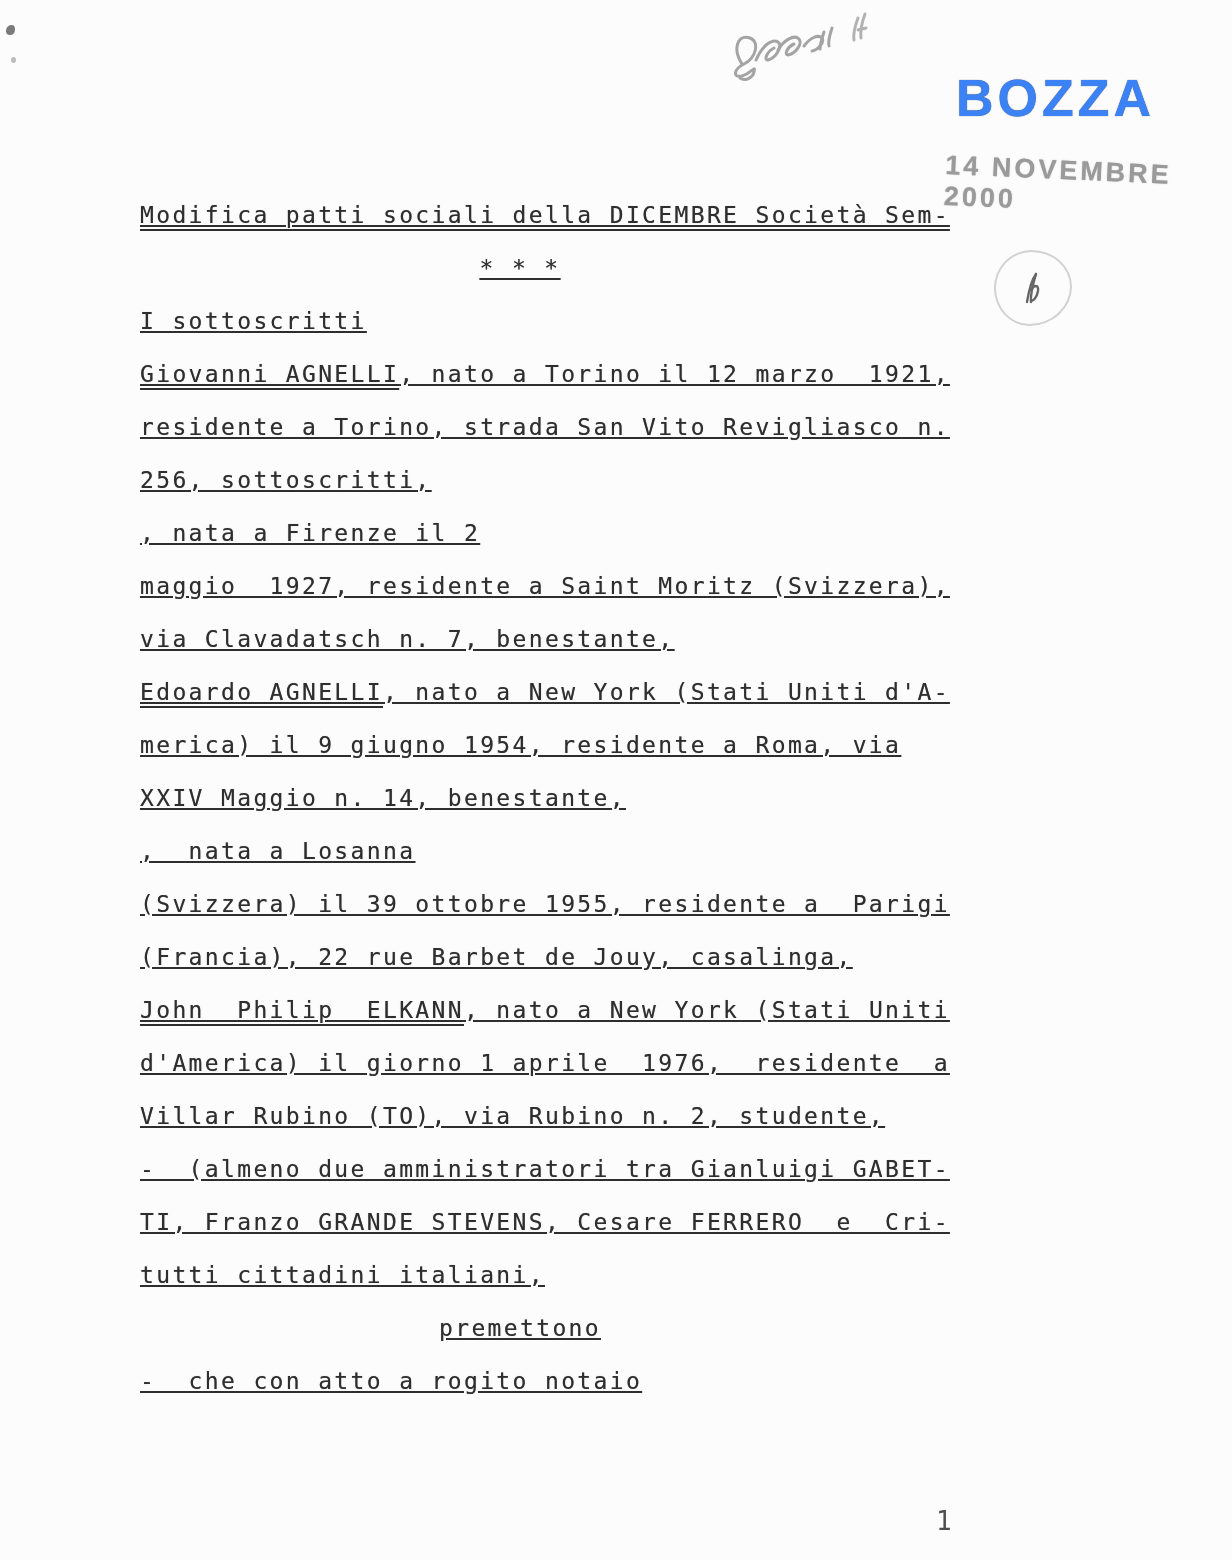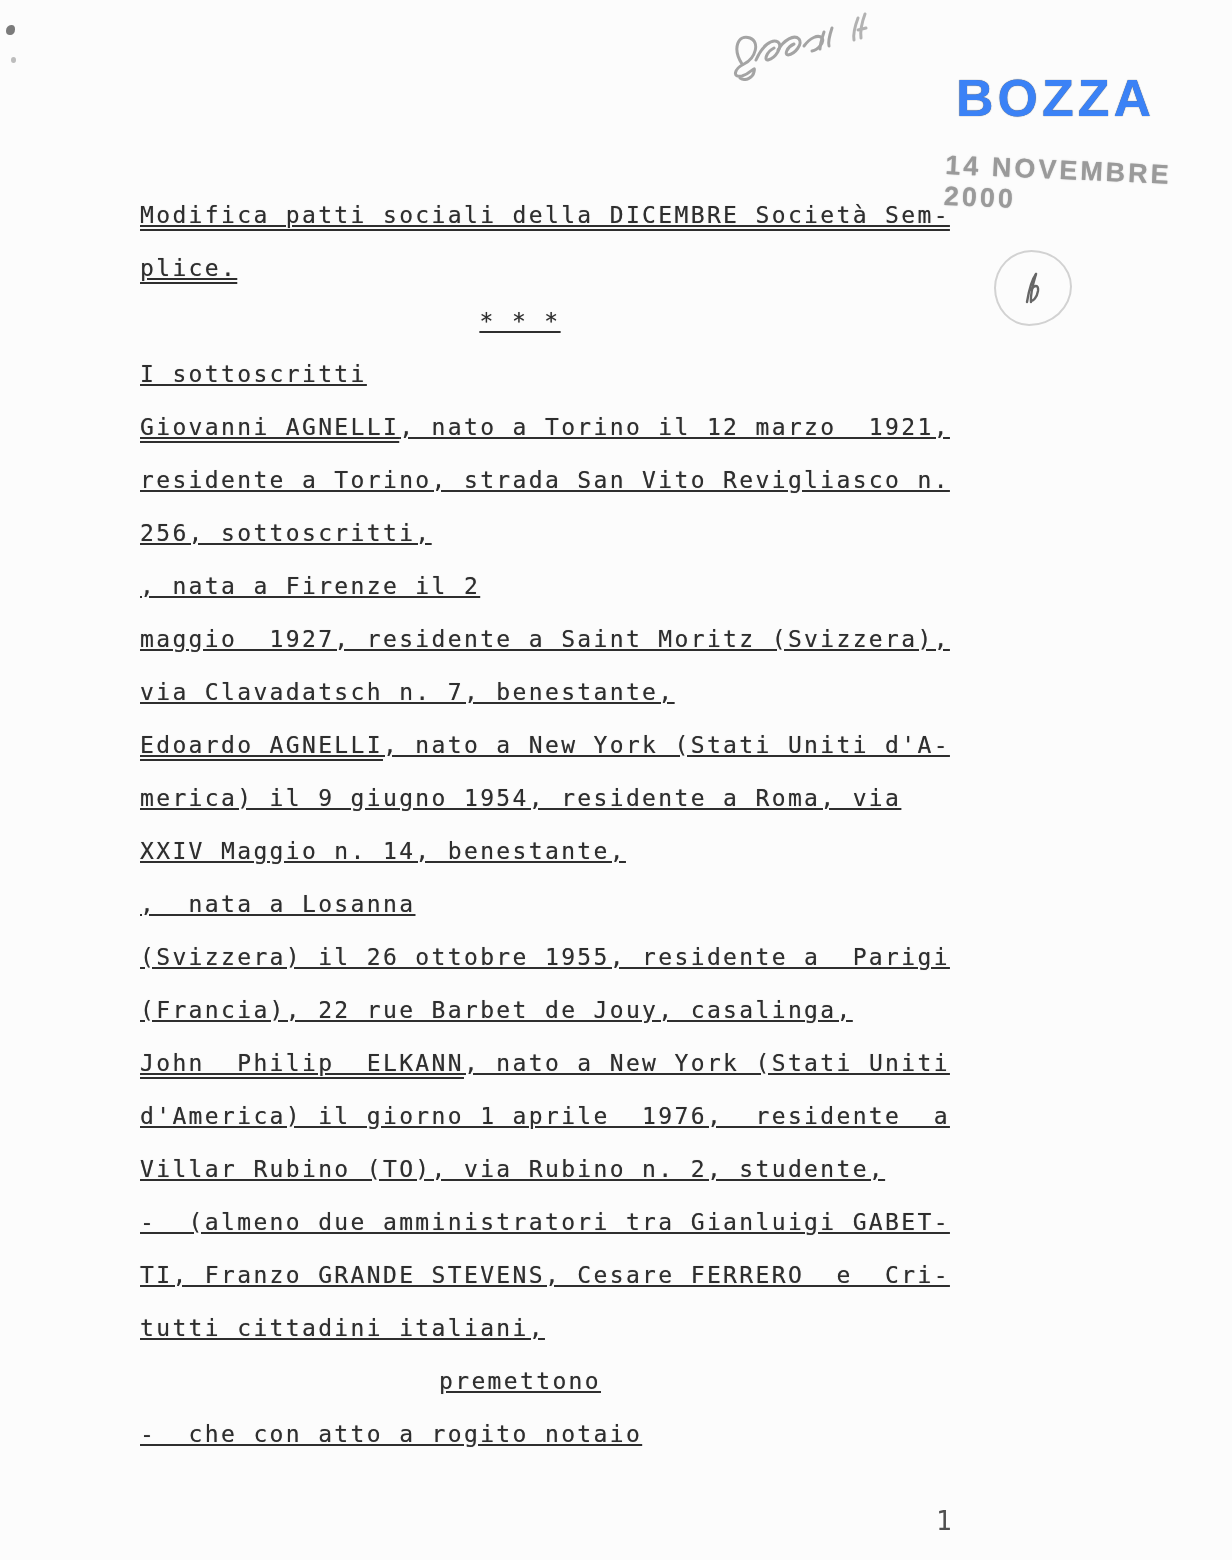--- a/index.html
+++ b/index.html
@@ -125,34 +125,33 @@
       <g fill="none" stroke="#4d4d4d" stroke-width="2.4" stroke-linecap="round" stroke-linejoin="round" opacity="0.85">
         <path d="M9,36 C11,24 15,12 18,8"></path>
         <path d="M18,8 C15,18 12,28 13,36"></path>
         <path d="M13,24 C16,19 21,18 20,25 C19,31 15,36 13,34"></path>
       </g>
     </svg>
   </div>
 
   <div class="doc-lines">
       <div class="doc-line"><span class="u">Modifica patti sociali della DICEMBRE Società Sem-</span></div>
-      <div class="doc-line"><span class="u">plice.</span></div>
       <div class="doc-line center"><span>* * *</span></div>
       <div class="doc-line"><span>I sottoscritti</span></div>
       <div class="doc-line"><span class="u">Giovanni AGNELLI</span><span>, nato a Torino il 12 marzo  1921,</span></div>
       <div class="doc-line"><span>residente a Torino, strada San Vito Revigliasco n.</span></div>
       <div class="doc-line"><span>256, sottoscritti,</span></div>
       <div class="doc-line"><span>, nata a Firenze il 2</span></div>
       <div class="doc-line"><span>maggio  1927, residente a Saint Moritz (Svizzera),</span></div>
       <div class="doc-line"><span>via Clavadatsch n. 7, benestante,</span></div>
       <div class="doc-line"><span class="u">Edoardo AGNELLI</span><span>, nato a New York (Stati Uniti d'A-</span></div>
       <div class="doc-line"><span>merica) il 9 giugno 1954, residente a Roma, via</span></div>
       <div class="doc-line"><span>XXIV Maggio n. 14, benestante,</span></div>
       <div class="doc-line"><span>,  nata a Losanna</span></div>
-      <div class="doc-line"><span>(Svizzera) il 26 ottobre 1955, residente a  Parigi</span></div>
+      <div class="doc-line"><span>(Svizzera) il 39 ottobre 1955, residente a  Parigi</span></div>
       <div class="doc-line"><span>(Francia), 22 rue Barbet de Jouy, casalinga,</span></div>
       <div class="doc-line"><span class="u">John  Philip  ELKANN</span><span>, nato a New York (Stati Uniti</span></div>
       <div class="doc-line"><span>d'America) il giorno 1 aprile  1976,  residente  a</span></div>
       <div class="doc-line"><span>Villar Rubino (TO), via Rubino n. 2, studente,</span></div>
       <div class="doc-line"><span>-  (almeno due amministratori tra Gianluigi GABET-</span></div>
       <div class="doc-line"><span>TI, Franzo GRANDE STEVENS, Cesare FERRERO  e  Cri-</span></div>
       <div class="doc-line"><span>tutti cittadini italiani,</span></div>
       <div class="doc-line center"><span>premettono</span></div>
       <div class="doc-line"><span>-  che con atto a rogito notaio</span></div>
     </div>

